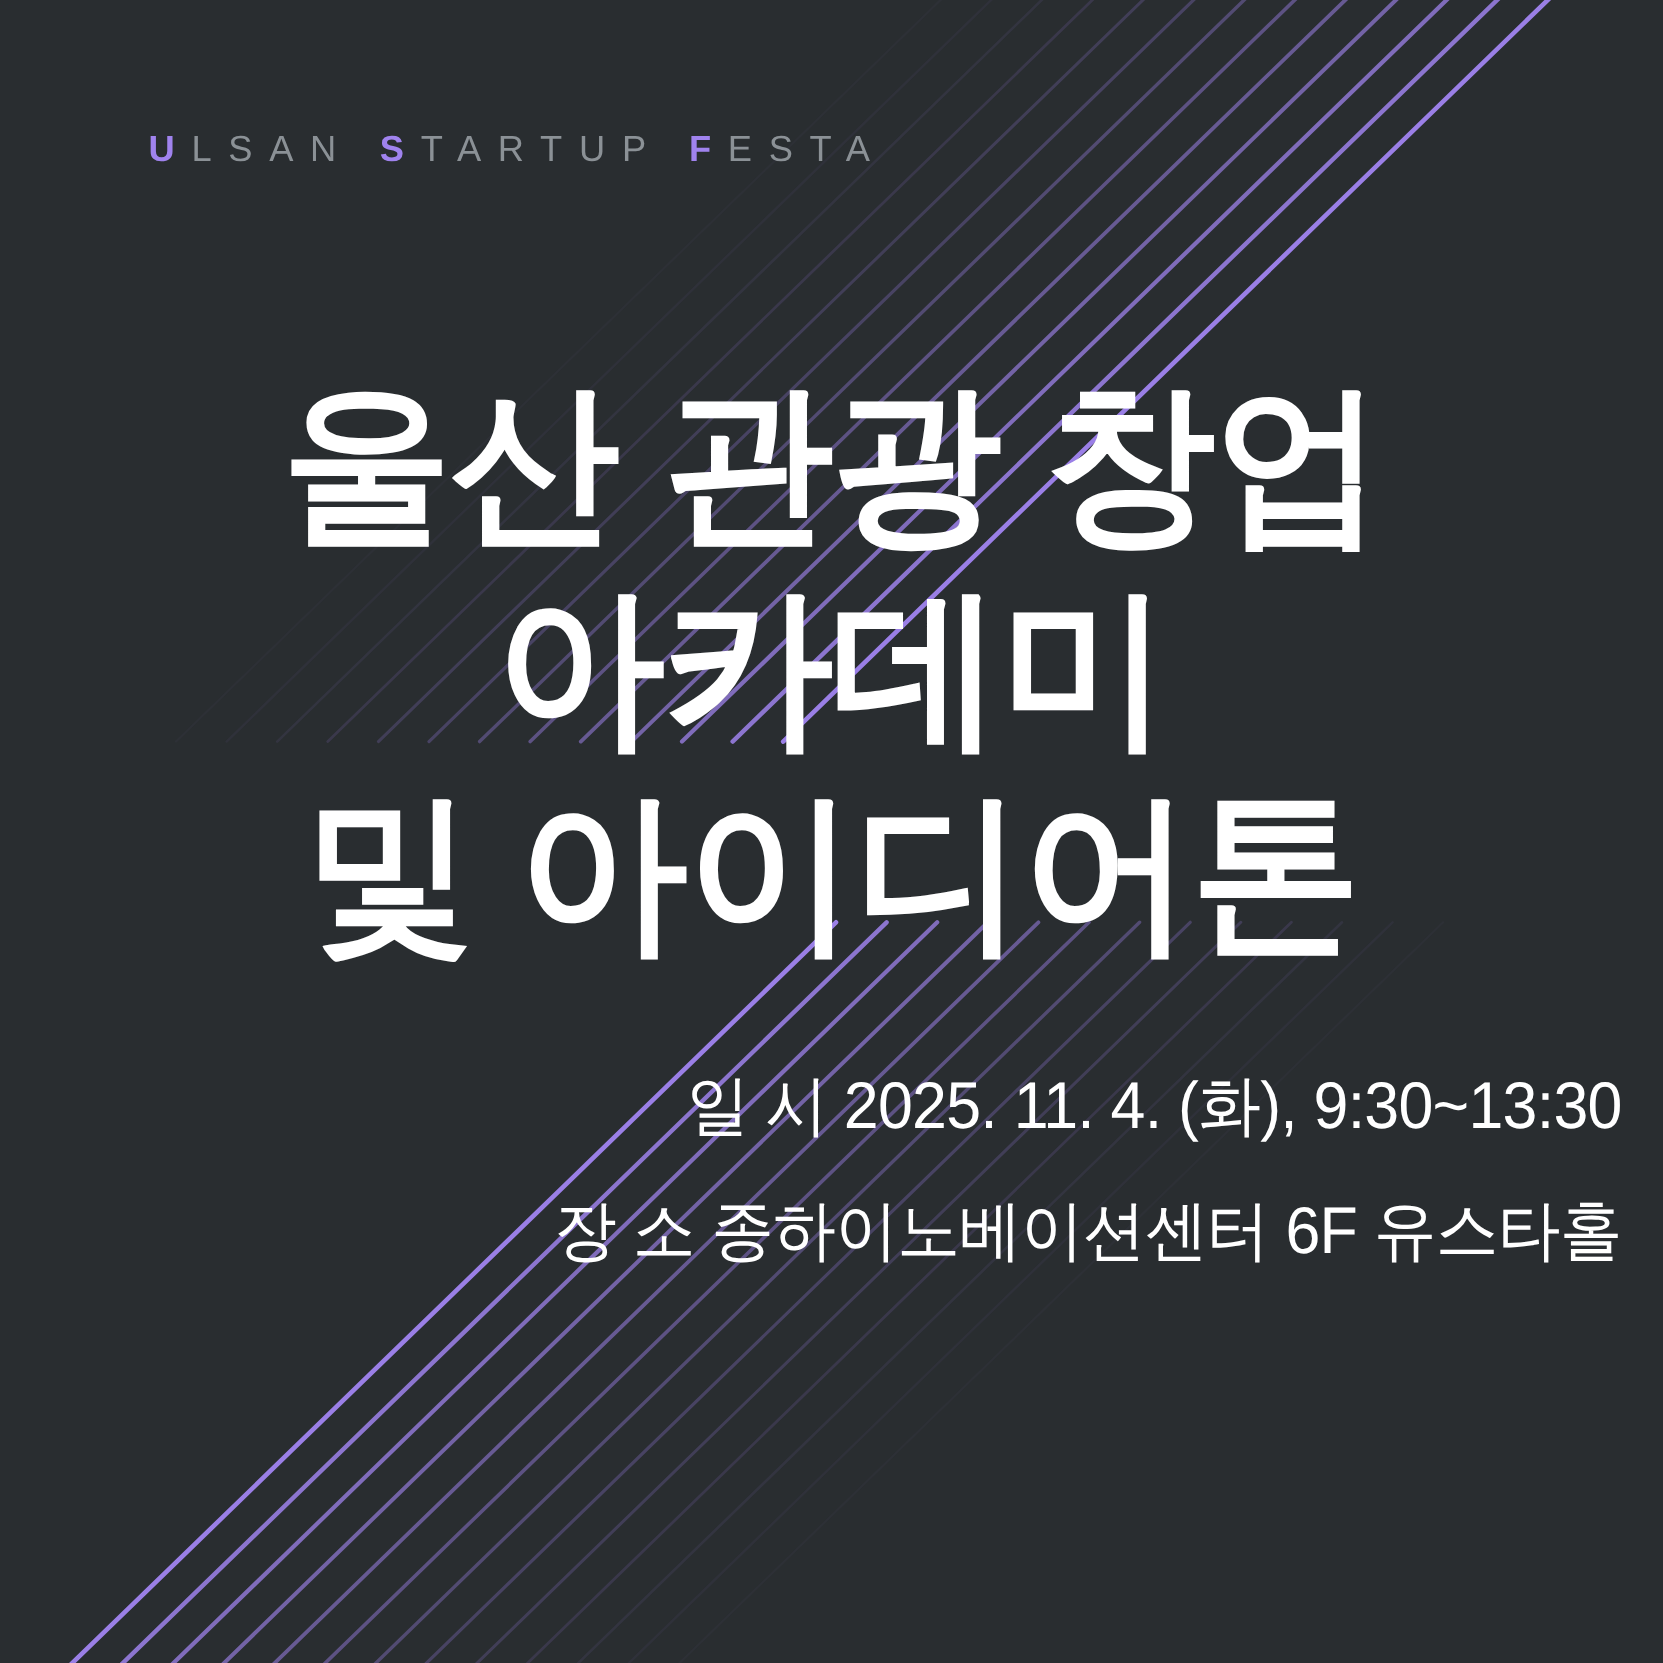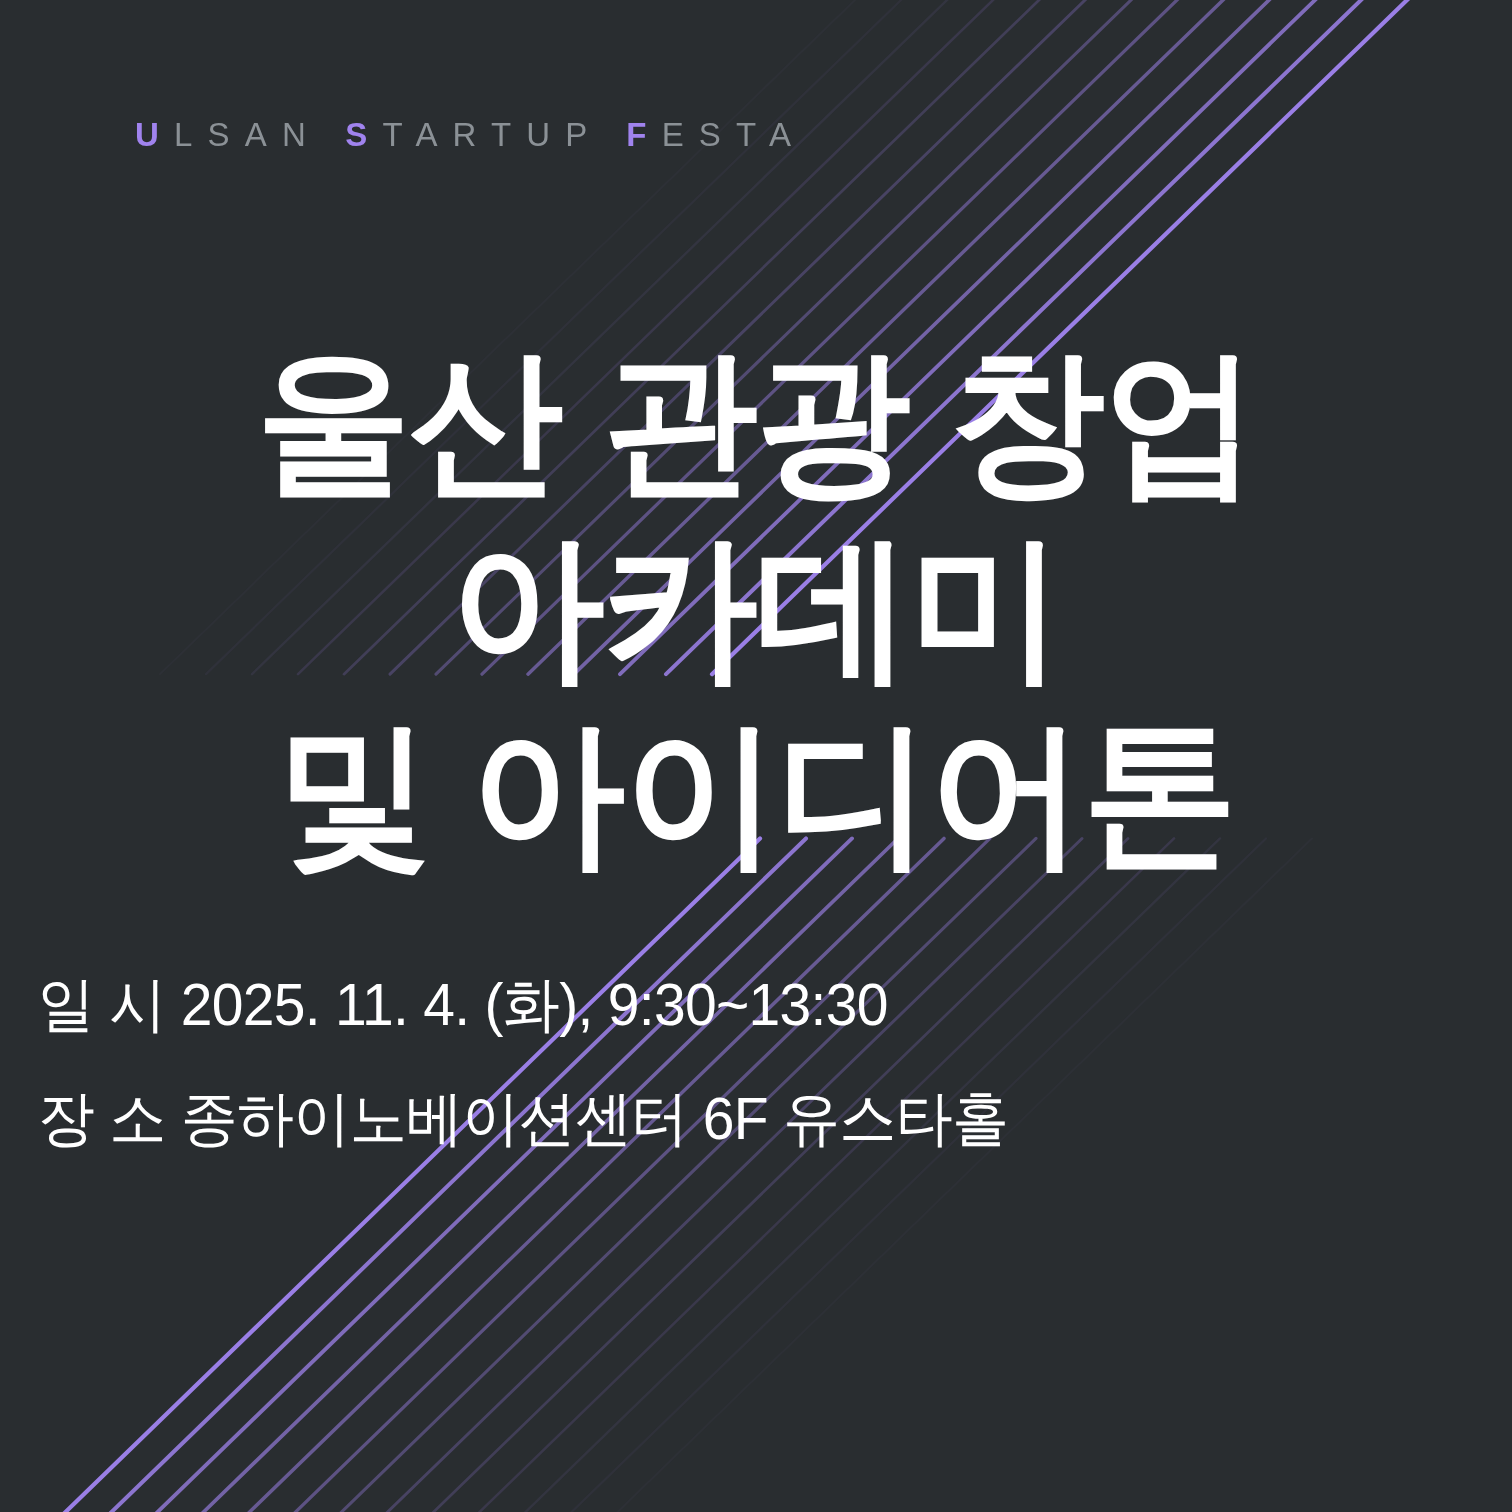--- a/index.html
+++ b/index.html
@@ -68,21 +68,21 @@
     white-space:nowrap;
     transform:scaleX(0.98);
   }
 
   
   .info-block {
     position:absolute;
     left:0;
     top:948px;
     width:1512px;
-    text-align:left;
+    text-align:right;
   }
   .info-line {
     display:block;
     color:#ffffff;
     font-weight:400;
     font-size:60px;
     line-height:114px;
     letter-spacing:-0.012em;
     white-space:nowrap;
     transform:scaleX(0.95);

